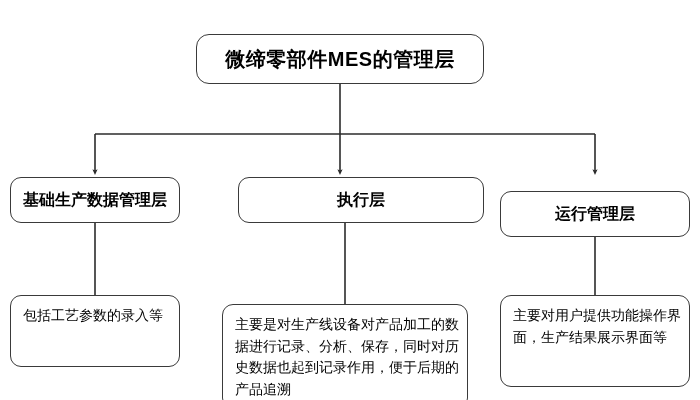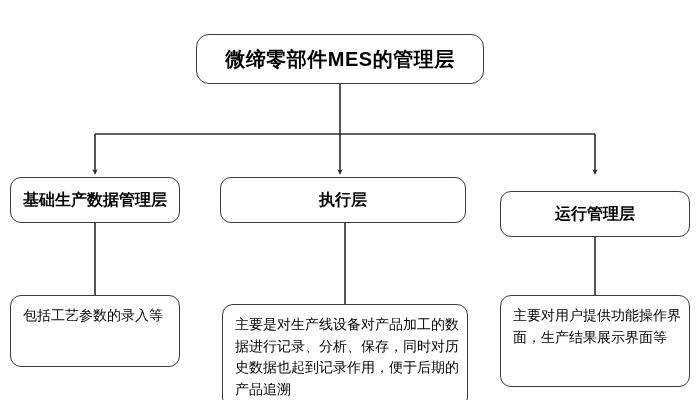--- a/index.html
+++ b/index.html
@@ -57,21 +57,21 @@
     height: 46px;
     border-radius: 11px;
   }
   .node-tier2 .node-label {
     font-size: 16px;
     font-weight: bold;
     line-height: 1.2;
     white-space: nowrap;
   }
   .tier2-a { left: 10px;  top: 155px; width: 170px; }
-  .tier2-b { left: 220px; top: 155px; width: 246px; text-align: center; }
+  .tier2-b { left: 238px; top: 155px; width: 246px; text-align: center; }
   .tier2-c { left: 500px; top: 169px; width: 190px; }
 
   .node-tier3 {
     border-radius: 11px;
     align-items: flex-start;
     justify-content: flex-start;
   }
   .node-tier3 .node-label {
     font-size: 14px;
     font-weight: normal;

